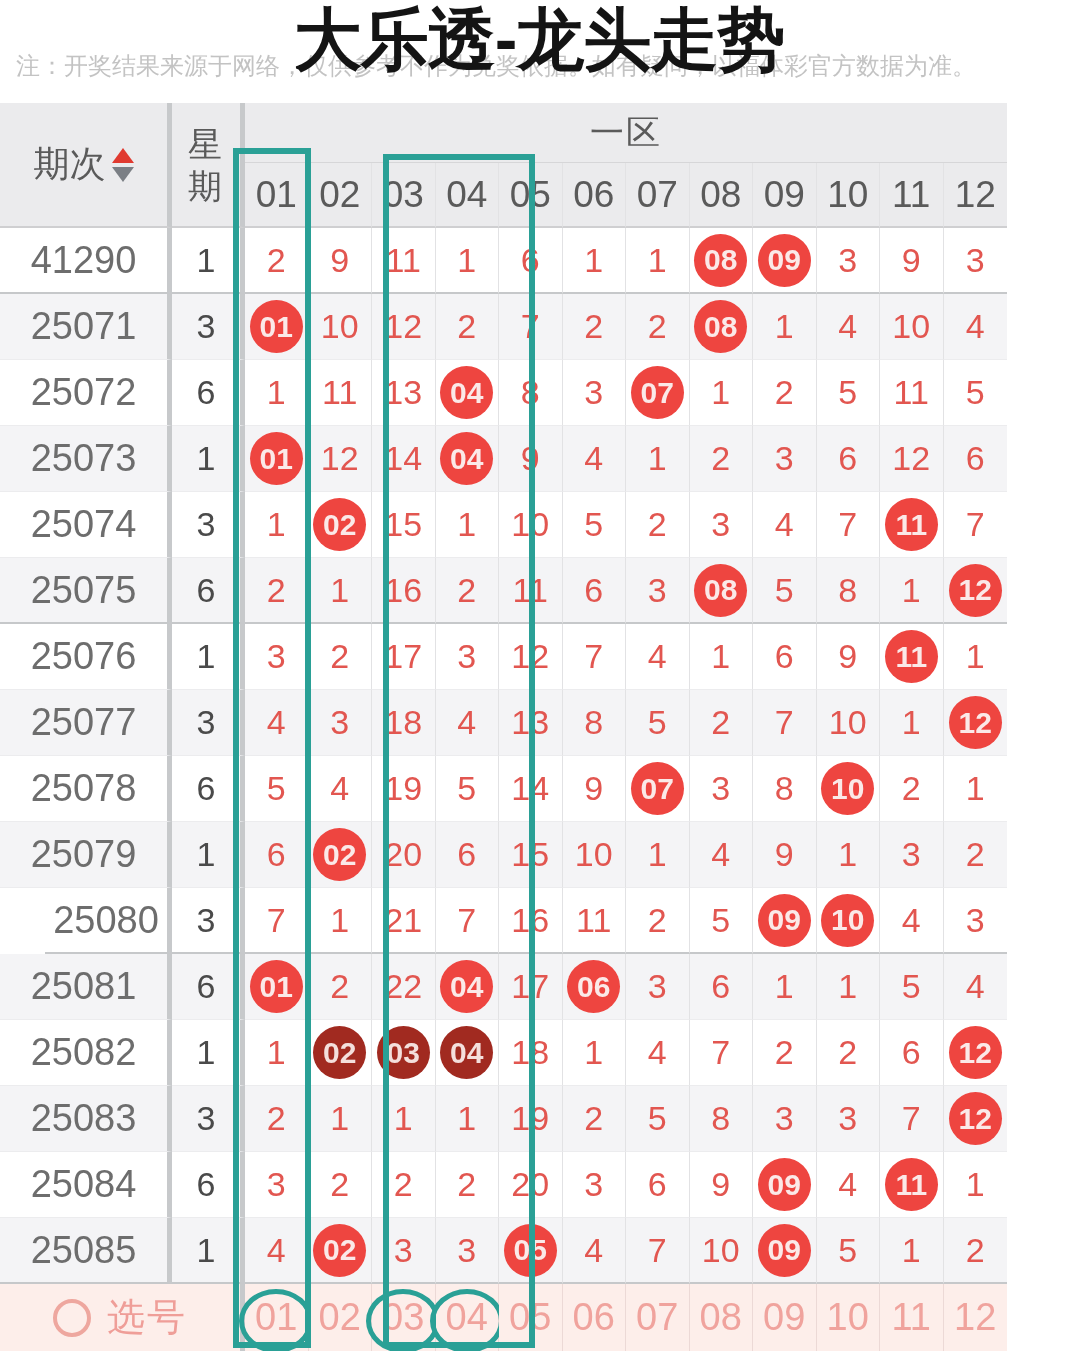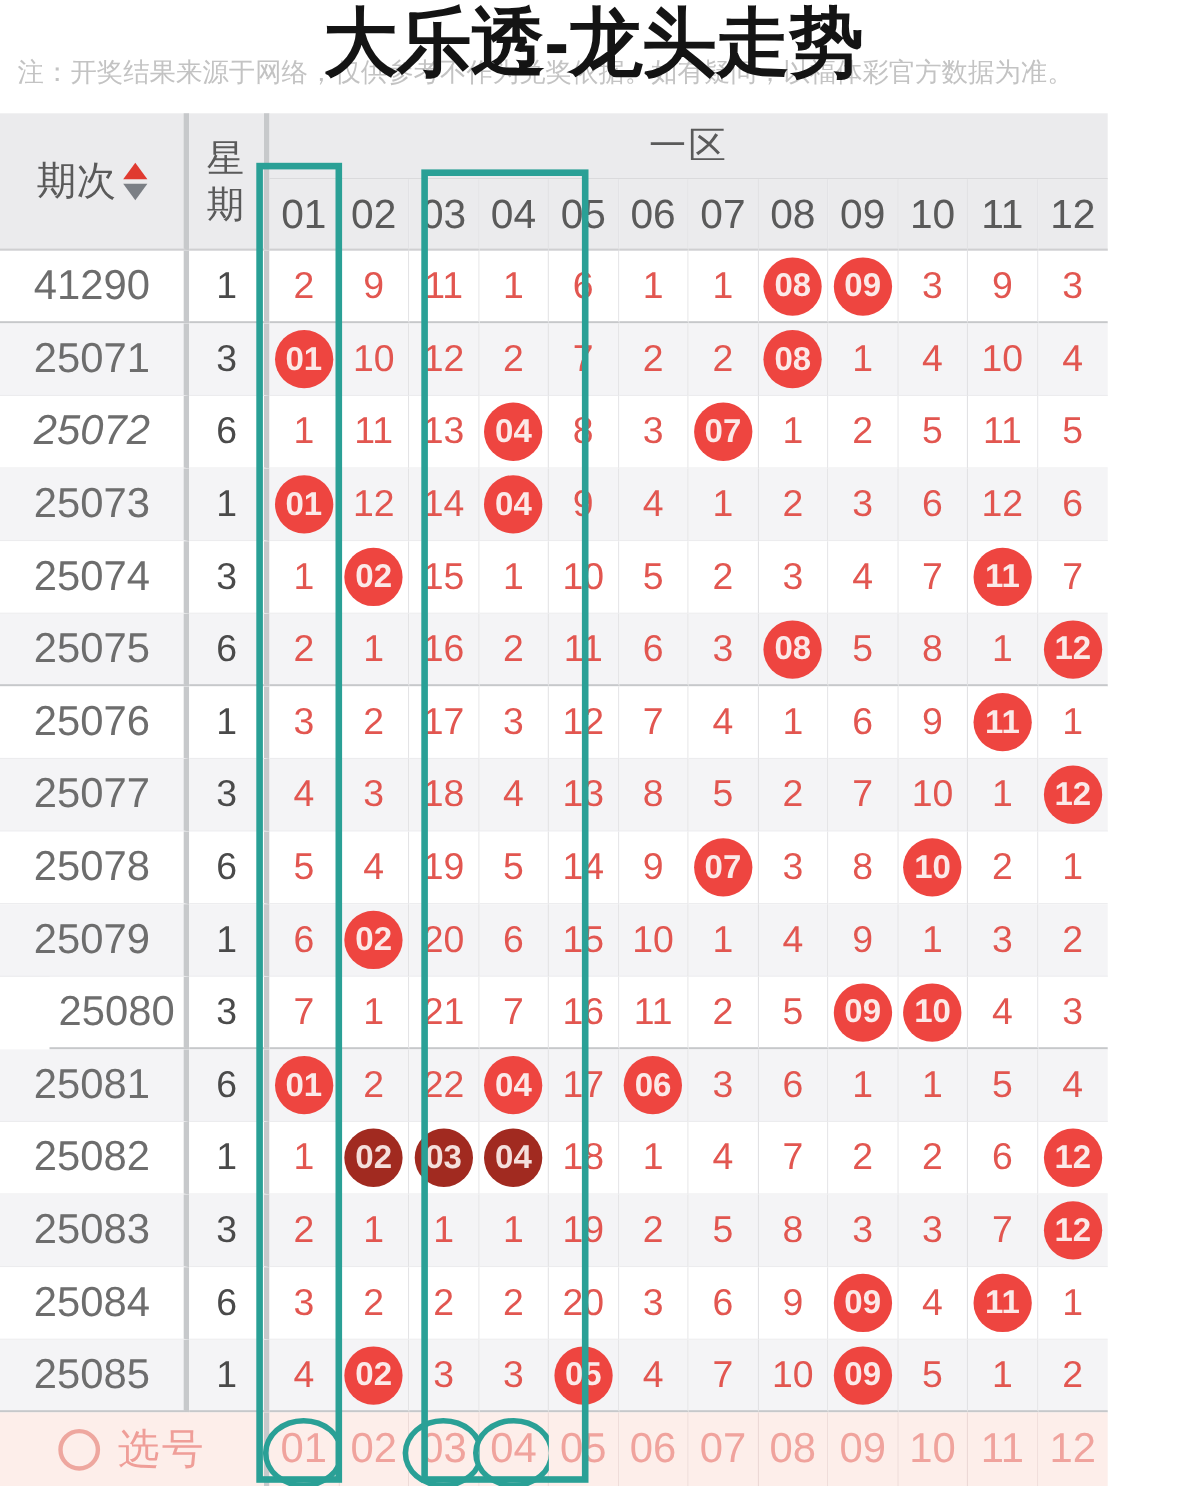--- a/index.html
+++ b/index.html
@@ -142,21 +142,21 @@
       <div class="cell num odd rb vline" style="grid-area: 4 / 7;">7</div>
       <div class="cell num odd rb vline" style="grid-area: 4 / 8;">2</div>
       <div class="cell num odd rb vline" style="grid-area: 4 / 9;">2</div>
       <div class="cell odd rb vline" style="grid-area: 4 / 10;">
         <span class="badge">08</span>
       </div>
       <div class="cell num odd rb vline" style="grid-area: 4 / 11;">1</div>
       <div class="cell num odd rb vline" style="grid-area: 4 / 12;">4</div>
       <div class="cell num odd rb vline" style="grid-area: 4 / 13;">10</div>
       <div class="cell num odd rb" style="grid-area: 4 / 14;">4</div>
-      <div class="cell pcell even rb" style="grid-area: 5 / 1; font-style: italic;">25072</div>
+      <div class="cell pcell even rb" style="grid-area: 5 / 1;">25072</div>
       <div class="cell wcell even rb" style="grid-area: 5 / 2;">6</div>
       <div class="cell num even rb vline" style="grid-area: 5 / 3;">1</div>
       <div class="cell num even rb vline" style="grid-area: 5 / 4;">11</div>
       <div class="cell num even rb vline" style="grid-area: 5 / 5;">13</div>
       <div class="cell even rb vline" style="grid-area: 5 / 6;">
         <span class="badge">04</span>
       </div>
       <div class="cell num even rb vline" style="grid-area: 5 / 7;">8</div>
       <div class="cell num even rb vline" style="grid-area: 5 / 8;">3</div>
       <div class="cell even rb vline" style="grid-area: 5 / 9;">

